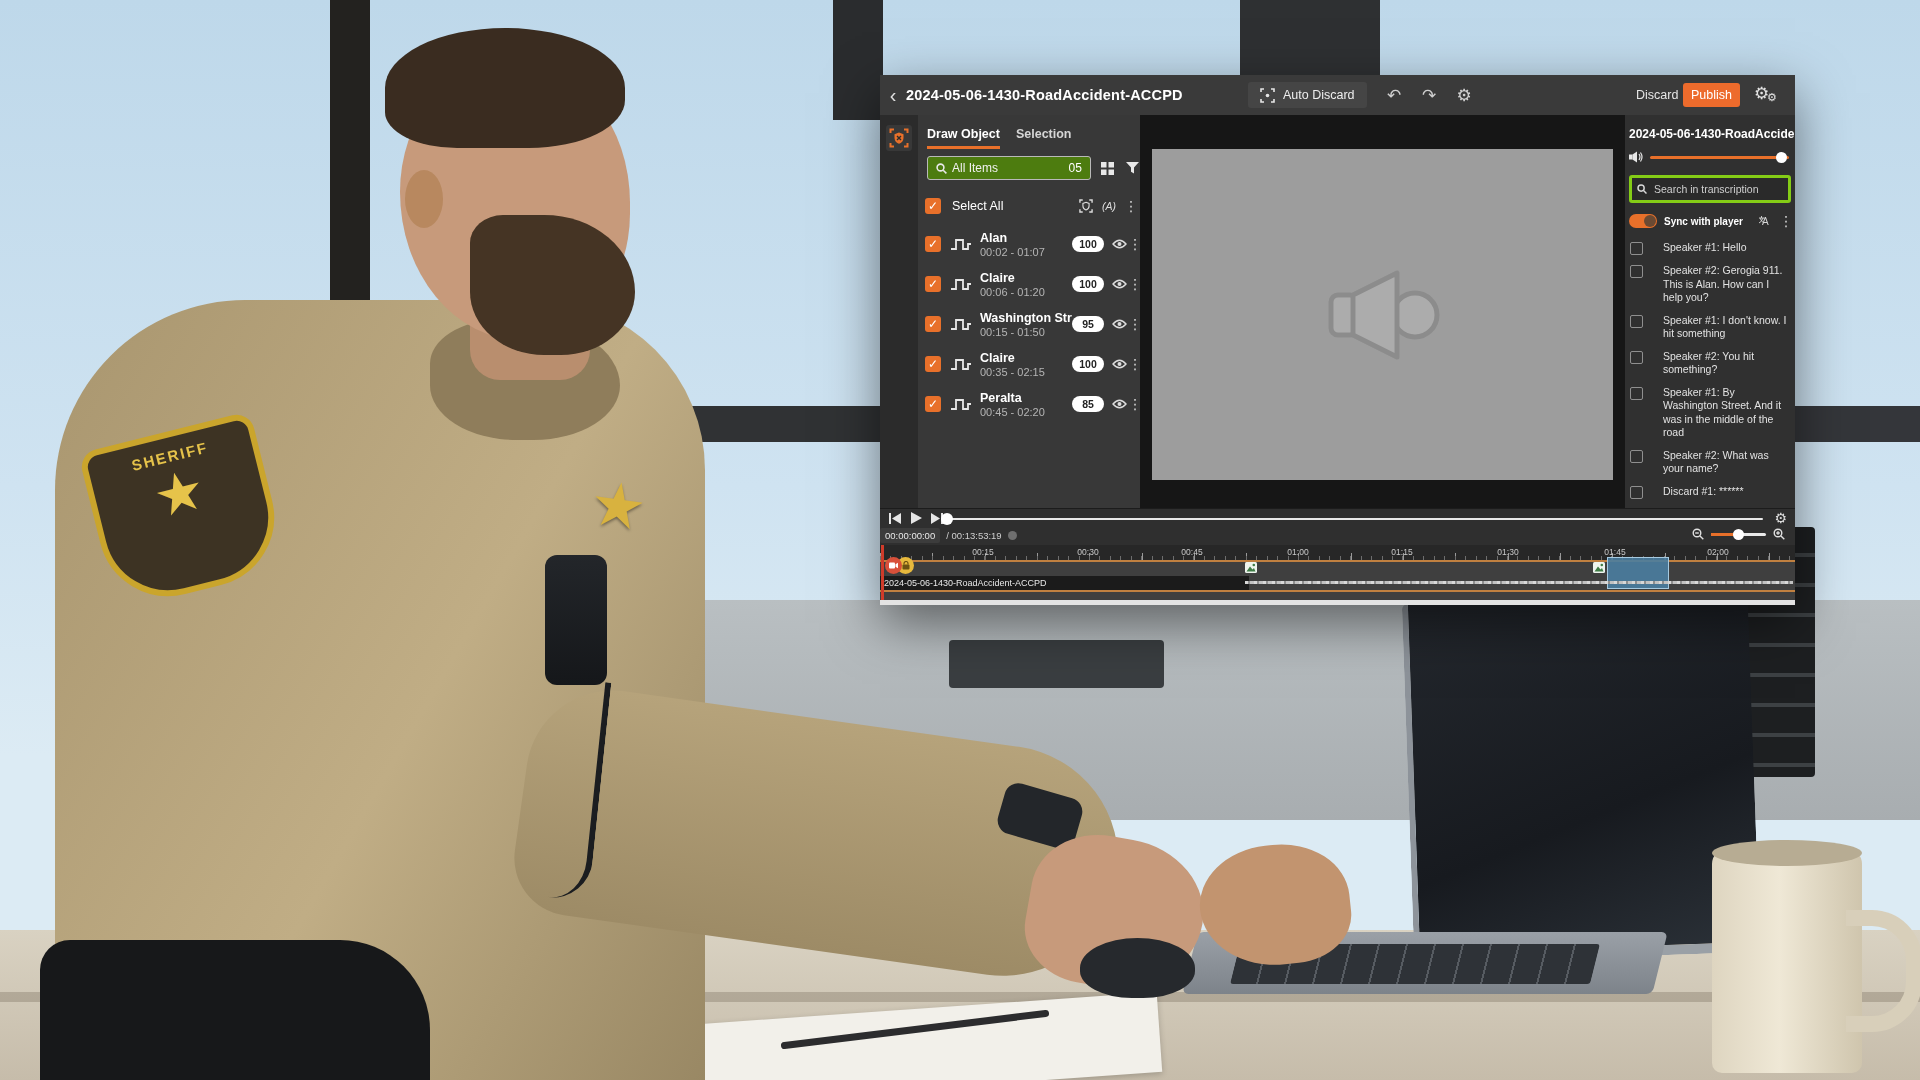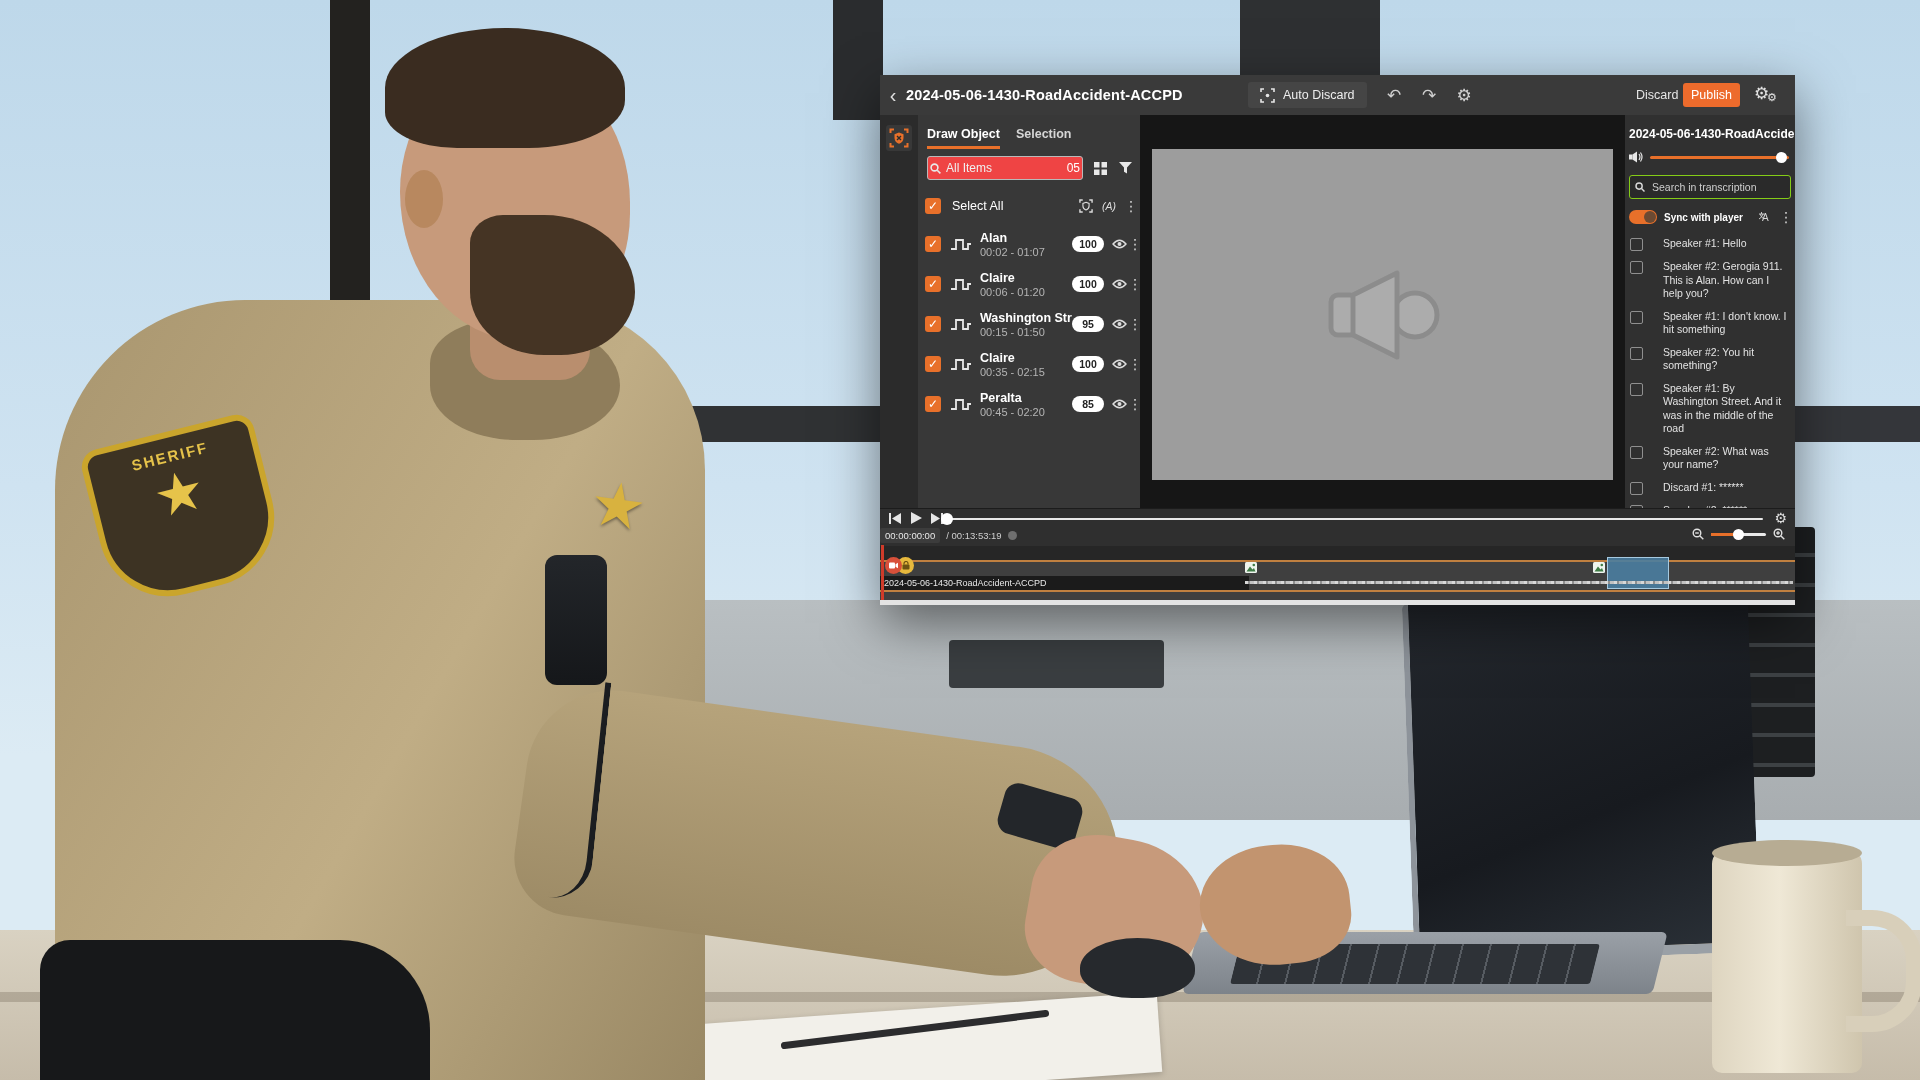--- a/index.html
+++ b/index.html
@@ -34,22 +34,22 @@
   
   .rail{position:absolute;left:0;top:40px;width:38px;height:393px;background:#2b2b2b;}
   .logo{position:absolute;left:6px;top:10px;width:26px;height:26px;background:#383838;border-radius:3px;
     display:flex;align-items:center;justify-content:center;}
   
   .leftpanel{position:absolute;left:38px;top:40px;width:222px;height:393px;background:#383838;overflow:hidden;}
   .tabs{display:flex;gap:16px;padding:12px 0 0 9px;}
   .tab{font-size:12.5px;font-weight:700;color:#d6d6d6;padding-bottom:5px;cursor:pointer;}
   .tab.active{color:#fff;border-bottom:3px solid #E8702A;}
   .searchrow{display:flex;align-items:center;margin:7px 0 0 9px;gap:9px;}
-  .searchbox{width:150px;height:22px;border:1px solid #b9b9b9;border-radius:3px;background:#ef4444;
-    display:flex;align-items:center;padding:0 2px;gap:5px;}
+  .searchbox{width:150px;height:22px;border:1px solid #b9b9b9;border-radius:3px;background:#4d7c0f;
+    display:flex;align-items:center;padding:0 8px;gap:5px;}
   .searchbox .lbl{flex:1;font-size:12px;color:#f0f0f0;}
   .searchbox .cnt{font-size:12px;color:#fff;}
   .iconbtn{width:16px;height:16px;display:flex;align-items:center;justify-content:center;color:#e0e0e0;cursor:pointer;}
   .selectall{display:flex;align-items:center;margin:14px 0 2px 7px;height:24px;}
   .selectall .txt{font-size:12.5px;color:#fff;margin-left:11px;flex:1;}
   .cbx{width:16px;height:16px;border-radius:3px;background:#E8702A;color:#fff;font-size:12px;
     display:flex;align-items:center;justify-content:center;cursor:pointer;flex:none;}
   .kebab{color:#d8d8d8;font-size:14px;width:12px;text-align:center;cursor:pointer;}
   .items{margin-top:6px;}
   .item{display:flex;align-items:center;height:40px;padding-left:7px;}
@@ -63,21 +63,21 @@
   
   .videopanel{position:absolute;left:260px;top:40px;width:485px;height:393px;background:#161616;}
   .canvasrect{position:absolute;left:12px;top:34px;width:461px;height:331px;background:#9d9d9d;}
   .bigspeaker{position:absolute;left:50%;top:50%;transform:translate(-50%,-50%);opacity:.75;}
   
   .rightpanel{position:absolute;left:745px;top:40px;width:170px;height:393px;background:#303030;overflow:hidden;}
   .rp-title{font-size:12px;font-weight:700;color:#fff;padding:12px 4px 0 4px;white-space:nowrap;}
   .volrow{display:flex;align-items:center;gap:6px;padding:10px 6px 0 4px;}
   .voltrack{position:relative;flex:1;height:3px;background:#E8702A;border-radius:2px;}
   .volknob{position:absolute;right:2px;top:-4px;width:11px;height:11px;border-radius:50%;background:#fff;}
-  .rp-search{margin:12px 4px 0 4px;height:22px;border:1px solid #84cc16;border-radius:3px;background:#2a2a2a;
+  .rp-search{margin:12px 4px 0 4px;height:22px;border:3px solid #84cc16;border-radius:3px;background:#2a2a2a;
     display:flex;align-items:center;gap:5px;padding:0 5px;}
   .rp-search input{flex:1;min-width:0;background:transparent;border:0;outline:0;color:#ddd;font-size:10.5px;
     font-family:"Liberation Sans",sans-serif;}
   .rp-search input::placeholder{color:#cfcfcf;opacity:1;}
   .syncrow{display:flex;align-items:center;gap:7px;margin:10px 4px 0 4px;justify-content:space-between;}
   .toggle{width:28px;height:14px;border-radius:8px;background:#E8702A;position:relative;cursor:pointer;flex:none;}
   .toggle .knob{position:absolute;right:1px;top:1px;width:12px;height:12px;border-radius:50%;background:#6b4a33;}
   .synctxt{font-size:10px;font-weight:700;color:#fff;flex:1;}
   .transcript{margin:12px 4px 0 5px;display:flex;flex-direction:column;gap:9px;}
   .tr-row{display:flex;gap:20px;}
@@ -476,20 +476,30 @@
         </div>
       <svg width="12" height="12" viewBox="0 0 12 12">
         <circle cx="5" cy="5" r="3.8" fill="none" stroke="#e0e0e0" stroke-width="1.4"></circle>
           <line x1="3.2" y1="5" x2="6.8" y2="5" stroke="#e0e0e0" stroke-width="1.4"></line>
           <line x1="5" y1="3.2" x2="5" y2="6.8" stroke="#e0e0e0" stroke-width="1.4"></line>
           <line x1="8" y1="8" x2="11.3" y2="11.3" stroke="#e0e0e0" stroke-width="1.4"></line>
       </svg>
     </div>
   </div>
 
+  <div class="ruler">
+    <span class="tick" style="left:103px;">00:15</span>
+    <span class="tick" style="left:208px;">00:30</span>
+    <span class="tick" style="left:312px;">00:45</span>
+    <span class="tick" style="left:418px;">01:00</span>
+    <span class="tick" style="left:522px;">01:15</span>
+    <span class="tick" style="left:628px;">01:30</span>
+    <span class="tick" style="left:735px;">01:45</span>
+    <span class="tick" style="left:838px;">02:00</span>
+  </div>
 
   <div class="track">
     <div class="trackline" style="top:0;"></div>
     <div class="badge red">
       <svg width="9" height="7" viewBox="0 0 9 7">
           <rect x="0" y="0.5" width="6" height="6" rx="1" fill="#fff"></rect>
           <polygon points="6.5,2.2 9,0.8 9,6.2 6.5,4.8" fill="#fff"></polygon>
         </svg>
     </div>
     <div class="badge yel">

